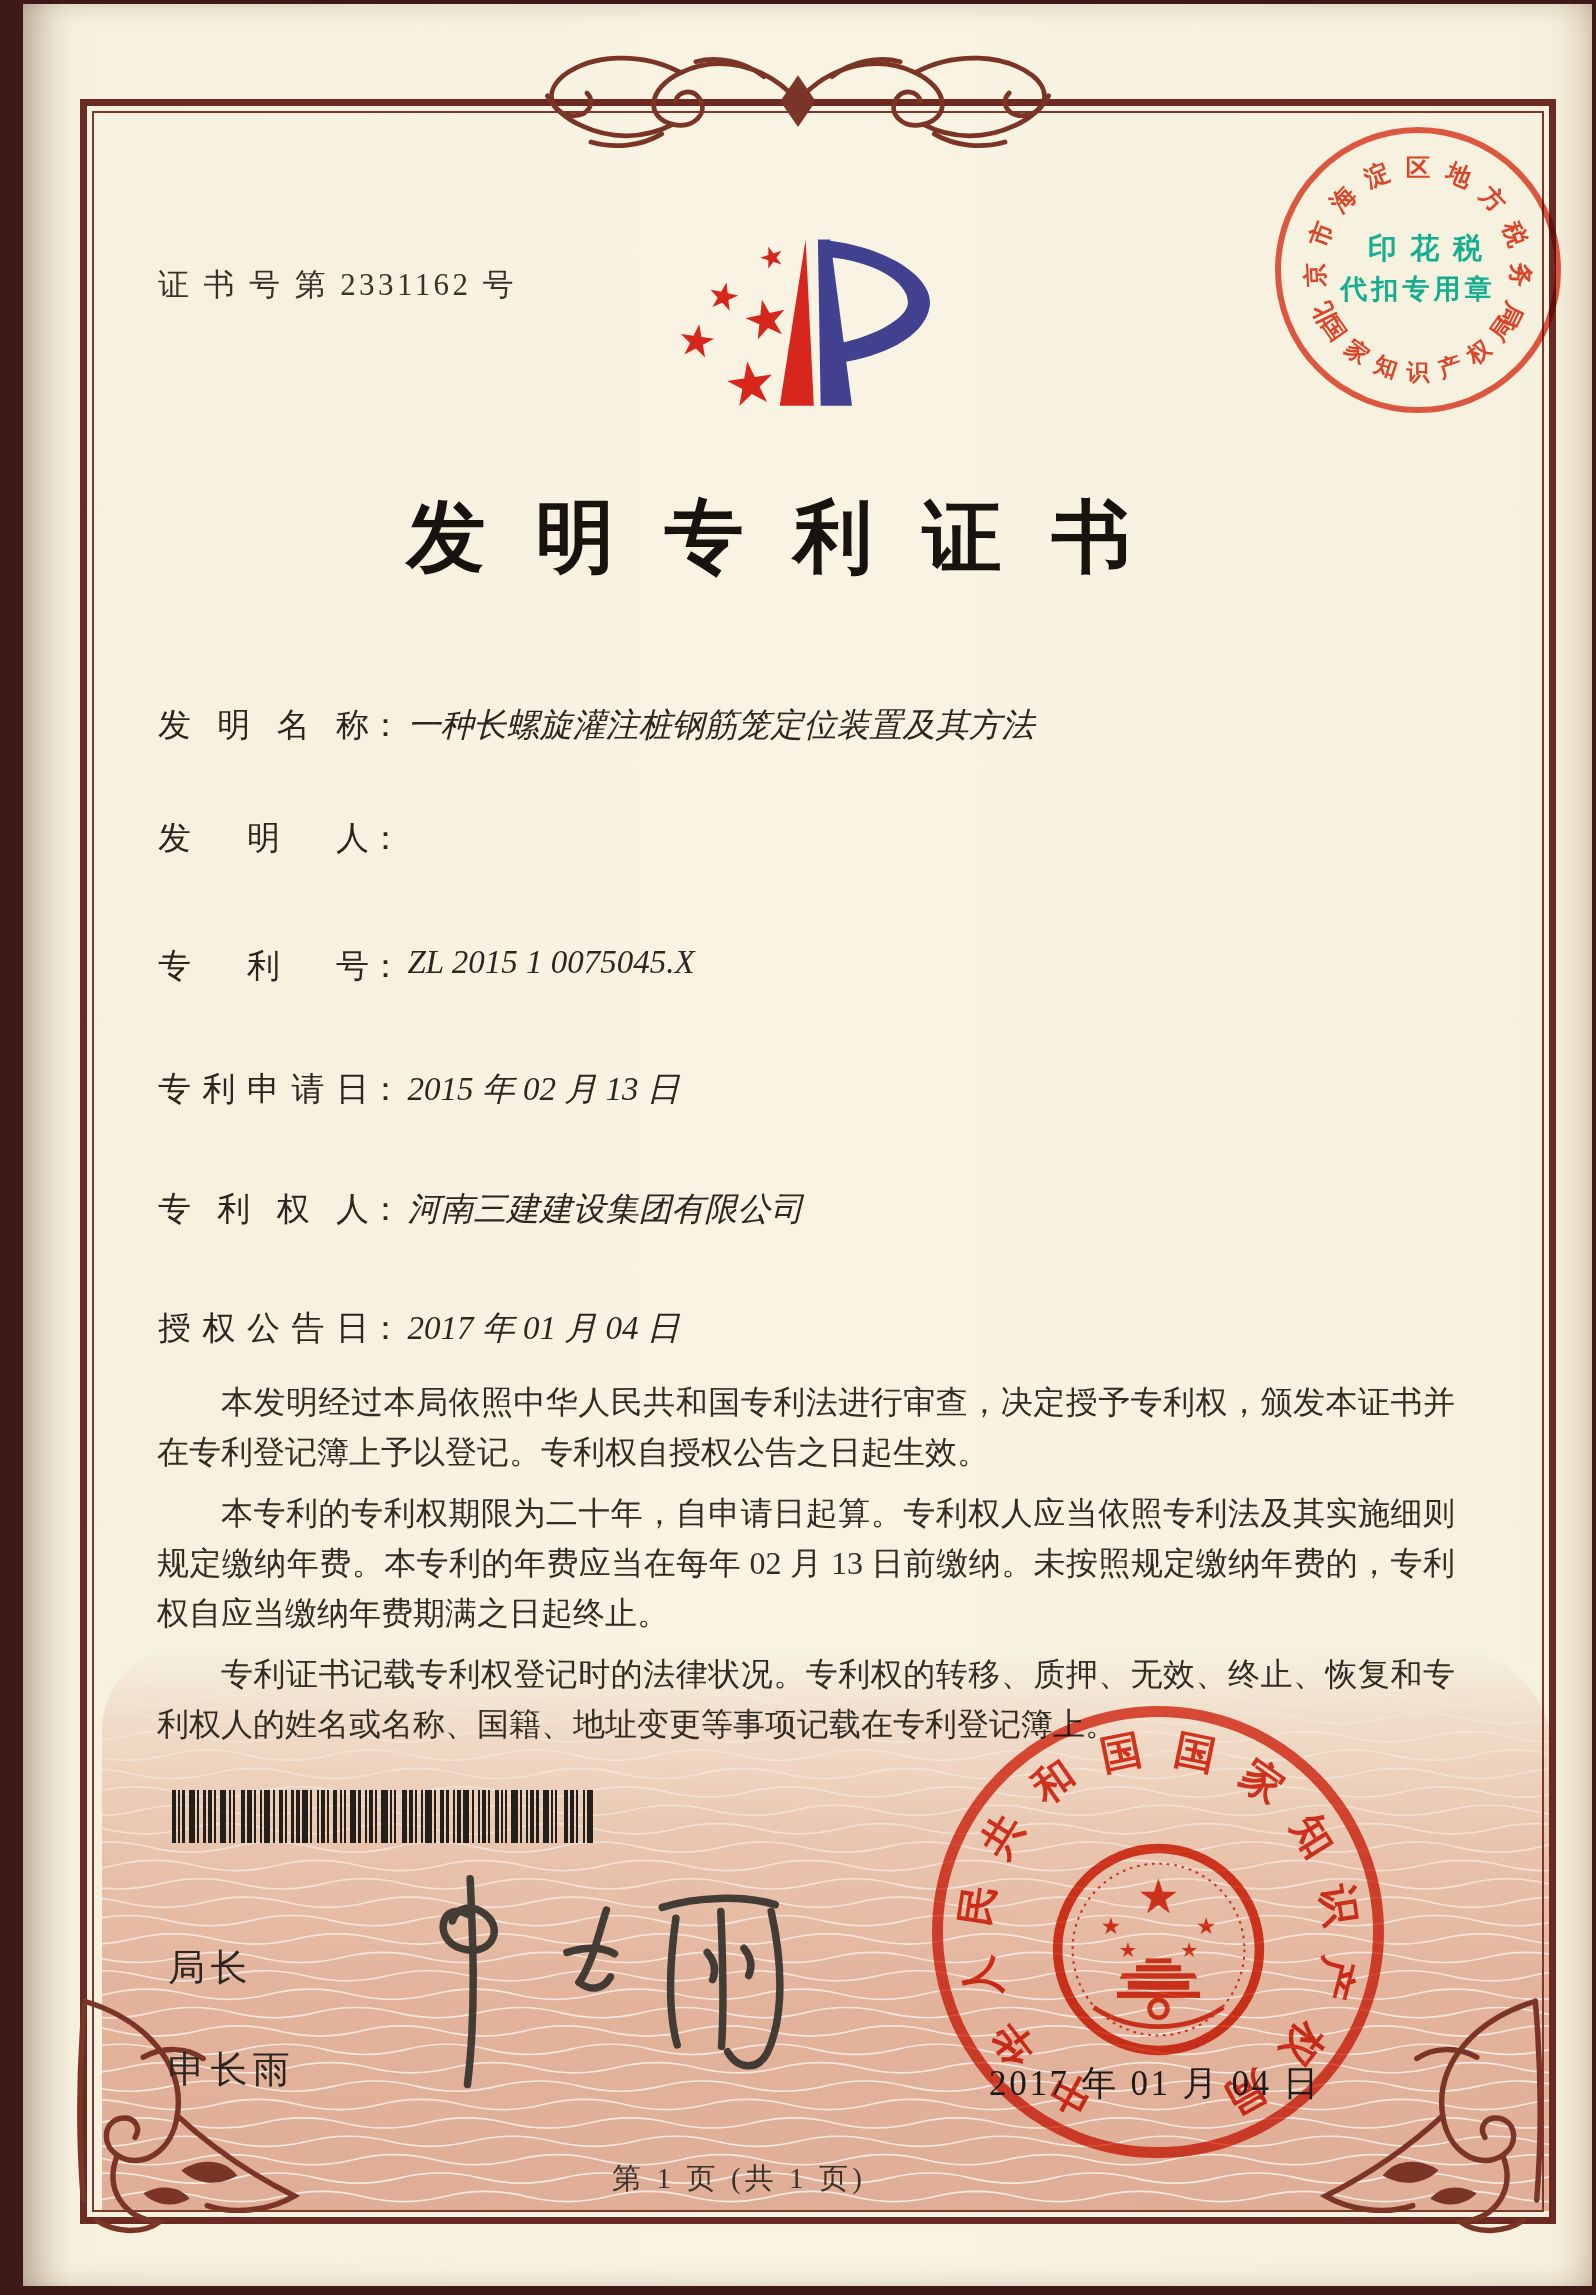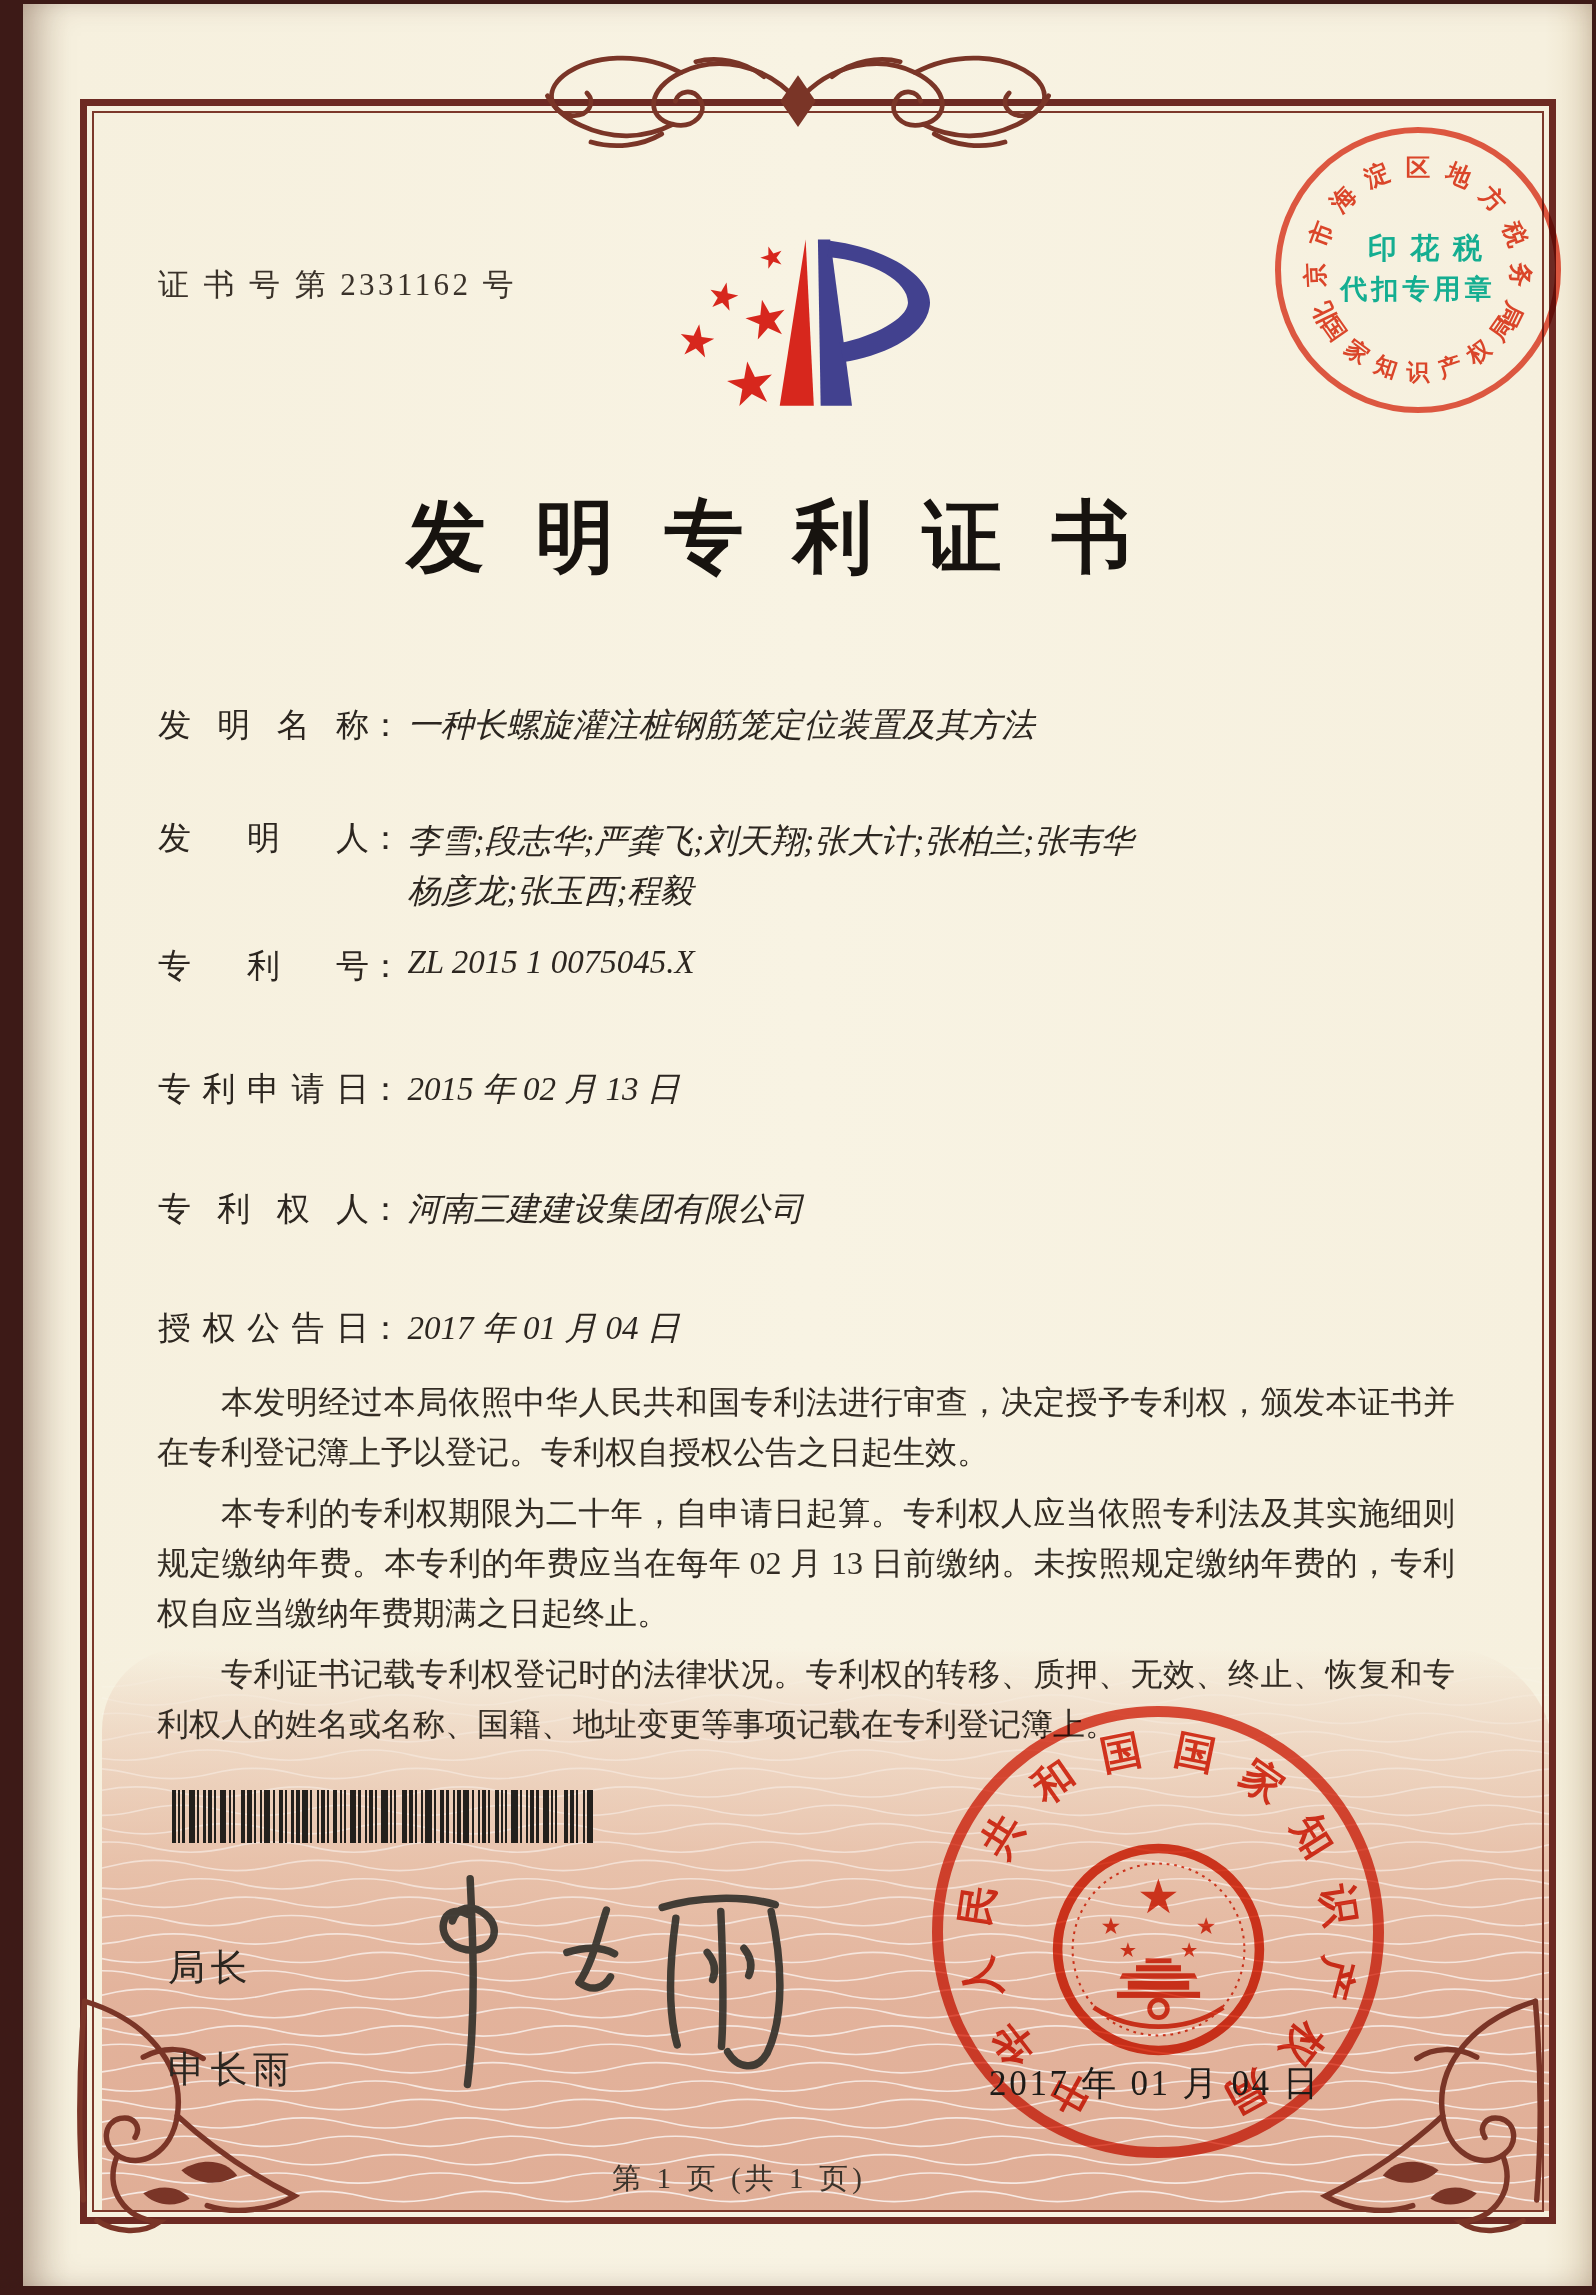--- a/index.html
+++ b/index.html
@@ -184,24 +184,20 @@
 <div class="title">发明专利证书</div>
 
 <div class="field-row" style="top:703px;">
   <span class="f-label">发明名称</span>
     <span class="f-colon">：</span>
   <span class="f-value">一种长螺旋灌注桩钢筋笼定位装置及其方法</span>
 </div>
 <div class="field-row" style="top:816px;">
   <span class="f-label">发明人</span>
     <span class="f-colon">：</span>
-  <span class="f-value" style="line-height:50px;">
-    <span>李雪;段志华;严龚飞;刘天翔;张大计;张柏兰;张韦华</span><br>
-    <span>杨彦龙;张玉西;程毅</span>
-  </span>
 </div>
 <div class="field-row" style="top:944px;">
   <span class="f-label">专利号</span>
     <span class="f-colon">：</span>
   <span class="f-value">ZL 2015 1 0075045.X</span>
 </div>
 <div class="field-row" style="top:1067px;">
   <span class="f-label">专利申请日</span>
     <span class="f-colon">：</span>
   <span class="f-value">2015 年 02 月 13 日</span>

